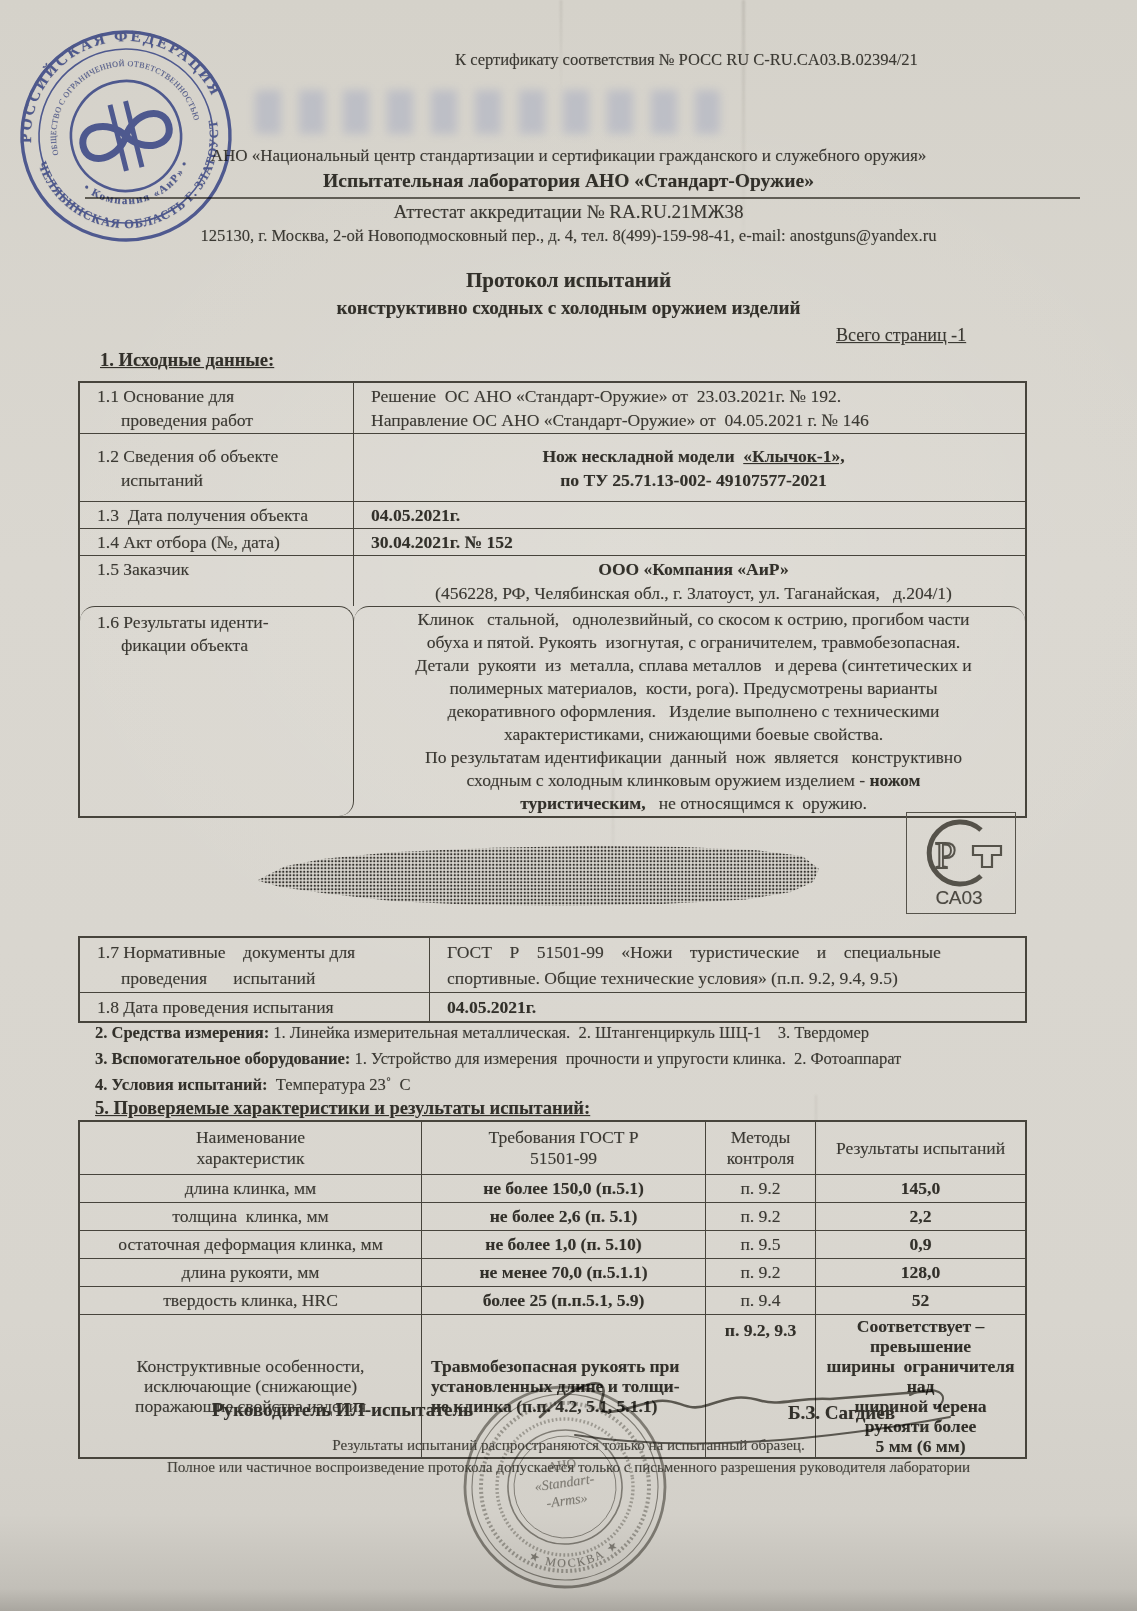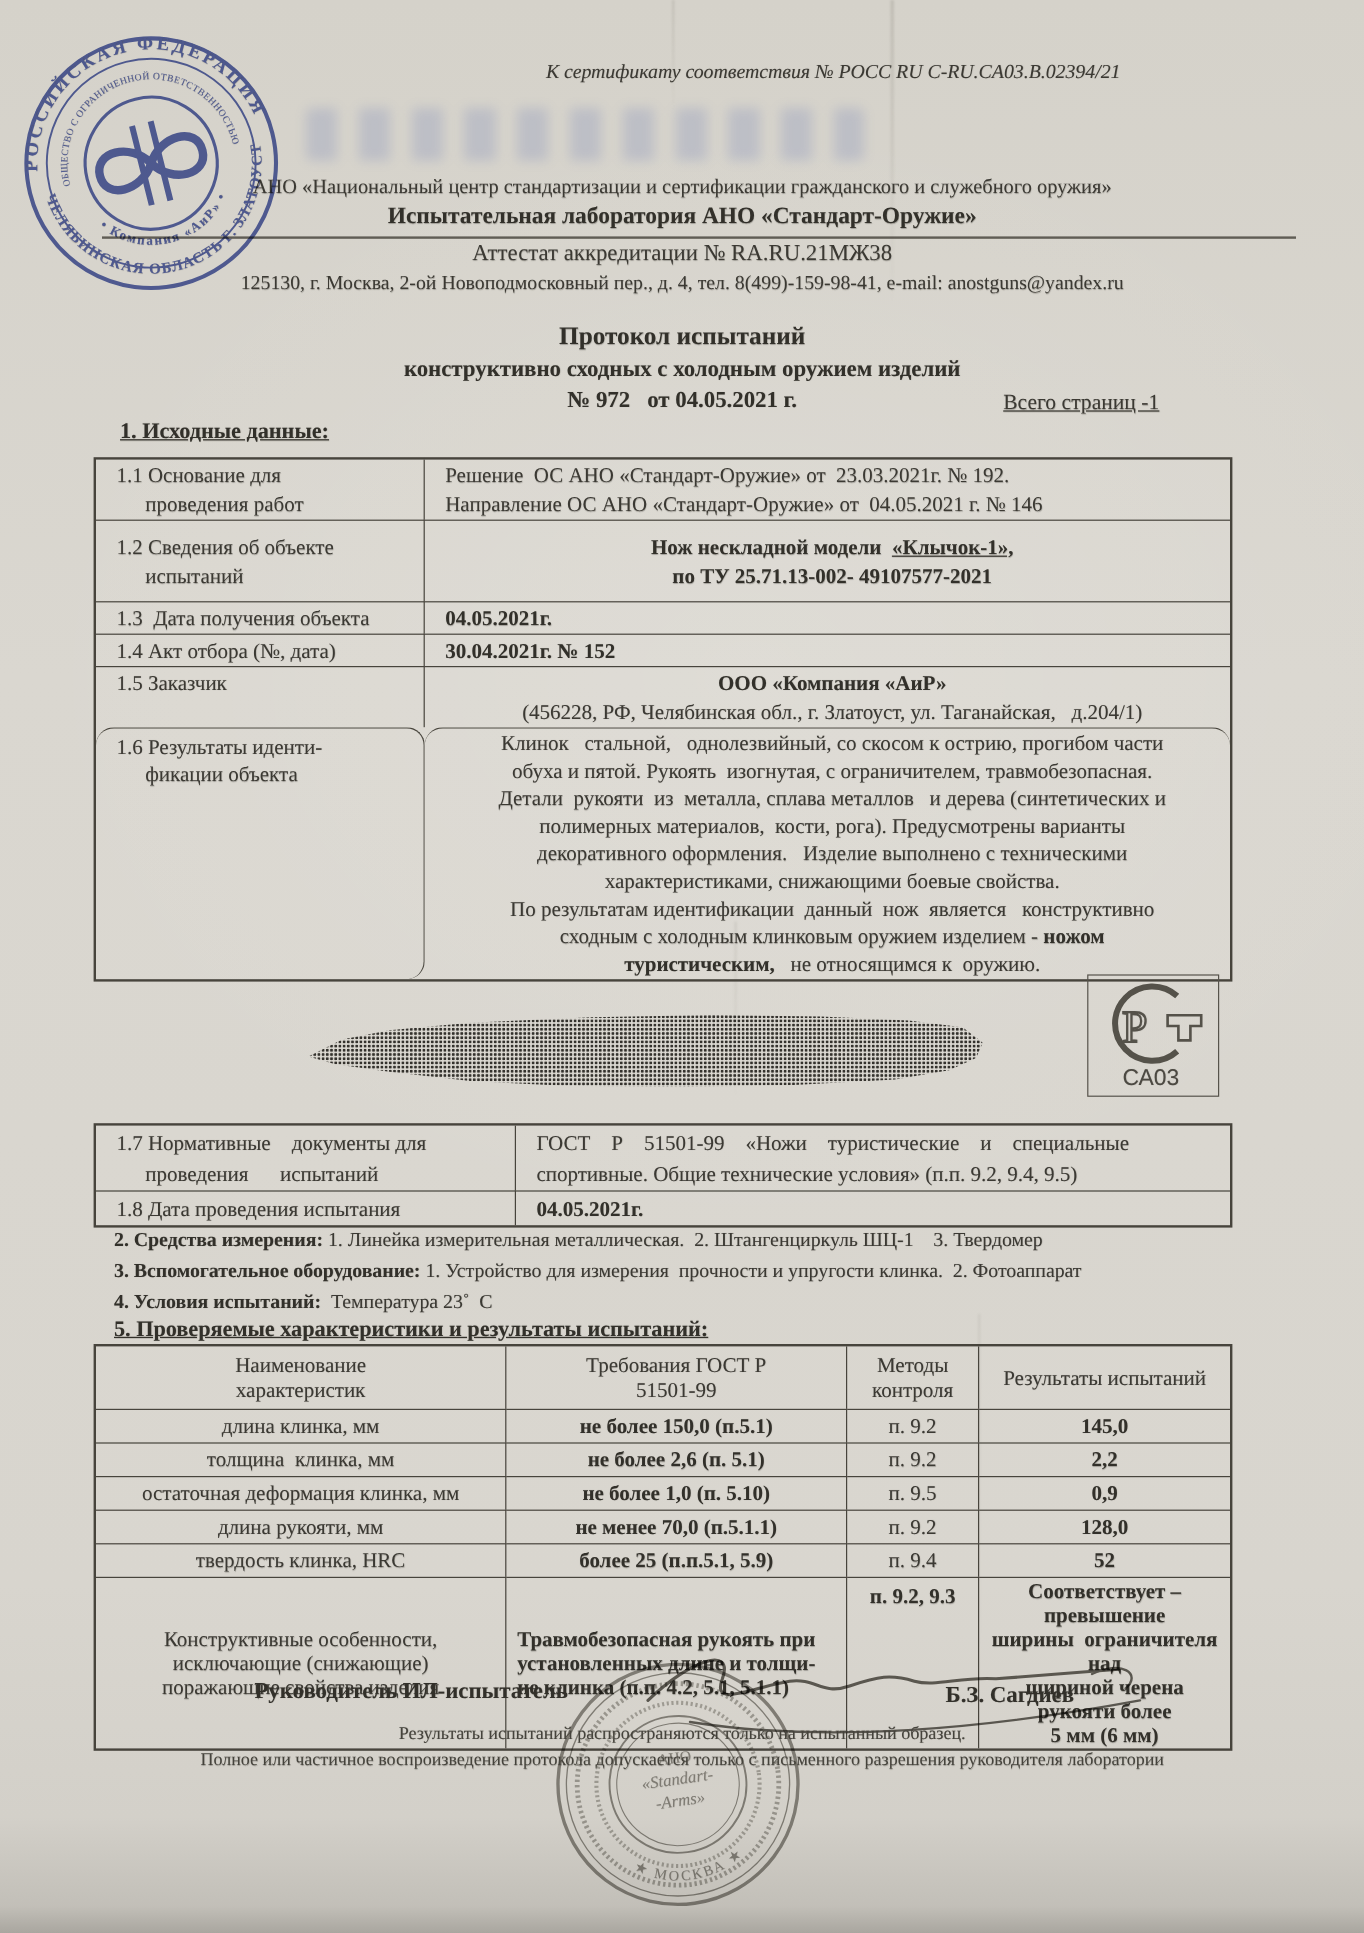--- a/index.html
+++ b/index.html
@@ -58,21 +58,21 @@
 <body>
 
 <div class="page">
 
   <div class="abs ghost"></div>
   <div class="abs crease" style="left:742px;top:0;width:3px;height:255px;opacity:.5"></div>
   <div class="abs crease" style="left:560px;top:0;width:2px;height:95px;opacity:.45"></div>
   <div class="abs crease" style="left:612px;top:768px;width:2px;height:150px;opacity:.35"></div>
   <div class="abs crease" style="left:815px;top:1095px;width:2px;height:330px;opacity:.28"></div>
 
-  <div class="abs" style="left:455px;top:50px;font-size:16.5px;font-style:italic;">К сертификату соответствия № РОСС RU C-RU.CA03.B.02394/21</div>
+  <div class="abs" style="left:455px;top:50px;font-size:16.5px;">К сертификату соответствия № РОСС RU C-RU.CA03.B.02394/21</div>
 
   <div class="abs ctr" style="top:146px;font-size:17px;">АНО «Национальный центр стандартизации и сертификации гражданского и служебного оружия»</div>
   <div class="abs ctr b" style="top:170px;font-size:19.5px;">Испытательная лаборатория АНО «Стандарт-Оружие»</div>
   <div class="abs" style="left:85px;top:197px;width:995px;height:2px;background:#4b483f;opacity:.85"></div>
   <div class="abs ctr" style="top:201px;font-size:19px;">Аттестат аккредитации № RA.RU.21МЖ38</div>
   <div class="abs ctr" style="top:226px;font-size:16.5px;">125130, г. Москва, 2-ой Новоподмосковный пер., д. 4,    тел. 8(499)-159-98-41, e-mail: anostguns@yandex.ru</div>
 
   <svg class="abs mult" style="left:-4px;top:10px;" width="260" height="250" viewBox="0 0 260 250">
     <g transform="rotate(-14 130 126)" opacity="0.85">
       <g fill="none" stroke="#4152a6">
@@ -100,21 +100,20 @@
         </text>
         <text font-size="11" font-weight="bold" letter-spacing="1.5">
           <textPath href="#bsBotIn" startOffset="50%" text-anchor="middle">• Компания «АиР» •</textPath>
         </text>
       </g>
     </g>
   </svg>
 
   <div class="abs ctr b" style="top:268px;font-size:21px;">Протокол испытаний</div>
   <div class="abs ctr b" style="top:297px;font-size:19px;">конструктивно сходных  с холодным оружием изделий</div>
-  <div class="abs ctr b ln" style="top:323px;font-size:19px;">№ 972   от 04.05.2021 г.</div>
   <div class="abs" style="left:836px;top:325px;font-size:18px;text-decoration:underline;">Всего страниц -1</div>
 
   <div class="abs b u" style="left:100px;top:350px;font-size:18.5px;">1. Исходные данные:</div>
 
   <div class="tbl t1">
     <div class="c br lab cell-flex mh50">
       <div class="ln">1.1 Основание для</div>
       <div class="ln ind">проведения работ</div>
     </div>
     <div class="c cell-flex mh50">

